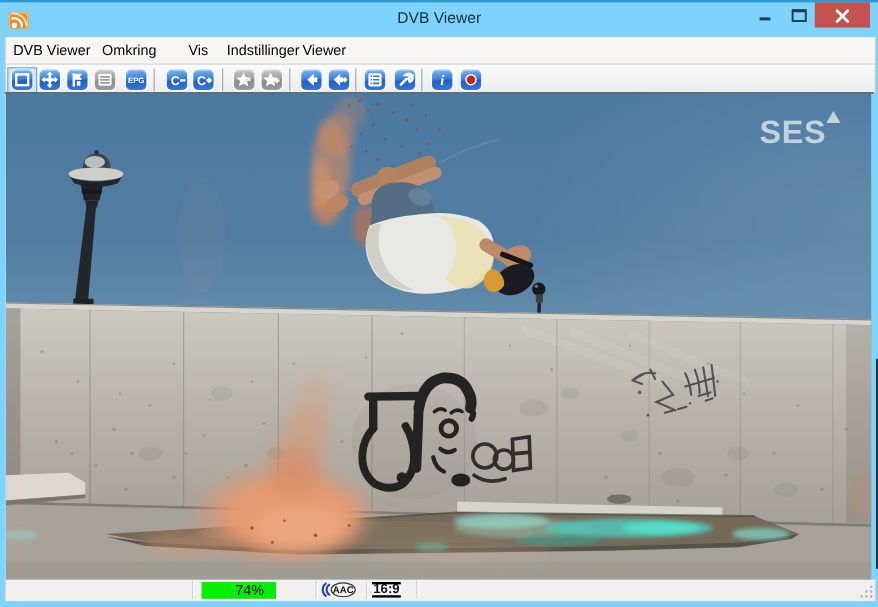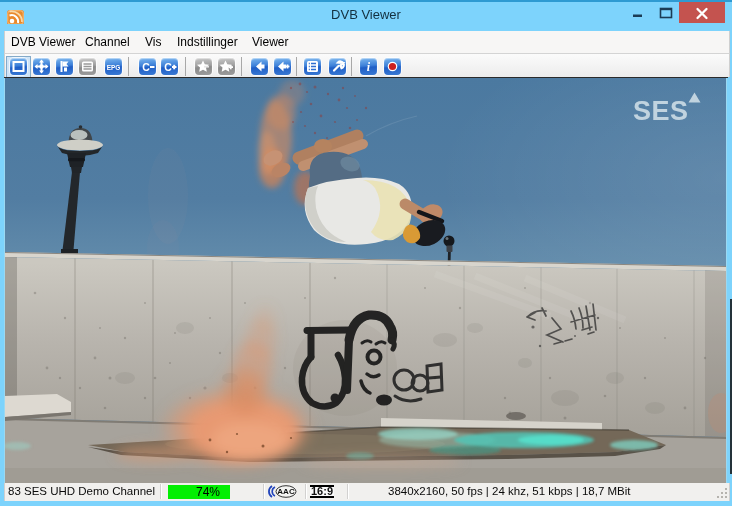--- a/index.html
+++ b/index.html
@@ -43,23 +43,23 @@
   <div class="mm" style="left:656px"><svg width="20" height="20">
         <rect x="4.5" y="6.5" width="11" height="9" fill="none" stroke="#1b3c55" stroke-width="1.6"></rect>
         <rect x="4.5" y="6" width="11" height="2.2" fill="#1b3c55"></rect>
       </svg></div>
   <div class="closebtn"><svg width="46" height="21">
         <path d="M18.5 7 L27.5 16 M27.5 7 L18.5 16" stroke="#ffffff" stroke-width="2.3" stroke-linecap="round"></path>
       </svg></div>
 
   <div class="menubar">
     <span style="left:6px">DVB Viewer</span>
-    <span style="left:80px">Channel</span>
-    <span style="left:140px">Vis</span>
-    <span style="left:172px">Indstillinger</span>
+    <span style="left:80px">Omkring</span>
+    <span style="left:152px">Vis</span>
+    <span style="left:184px">Indstillinger</span>
     <span style="left:247px">Viewer</span>
   </div>
 
   <div class="toolbar"></div>
   <div class="selbox"></div>
   <div class="ticon blue" style="left:9.5px">
       <svg width="17" height="17">
         <rect x="3.5" y="4" width="10" height="9" fill="none" stroke="#fff" stroke-width="2"></rect>
       </svg>
     </div>
@@ -428,35 +428,33 @@
         <circle cx="205" cy="362" r="1.4"></circle>
         <circle cx="232" cy="356" r="1.1"></circle>
         <circle cx="258" cy="368" r="1.5"></circle>
         <circle cx="286" cy="360" r="1.1"></circle>
         <circle cx="222" cy="374" r="1.2"></circle>
       </g>
     <ellipse cx="716" cy="335" rx="13" ry="20" fill="#c08a70" opacity="0.3"></ellipse>
   </svg>
 
   <div class="statusbar">
-    <span class="t" style="left:3px">83 SES UHD Demo Channel</span>
     <div class="ssep" style="left:155px"></div>
       <div class="ssep" style="left:258px"></div>
     <div class="vol"></div>
       <div class="voltext">74%</div>
     <div class="ssep" style="left:300px"></div>
     <svg style="position:absolute;left:261px;top:1px" width="34" height="15">
         <path d="M6 2 a6.5 6.5 0 0 0 0 11" fill="none" stroke="#2244bb" stroke-width="1.8"></path>
         <path d="M9 3 a5 5 0 0 0 0 9" fill="none" stroke="#2244bb" stroke-width="1.6"></path>
         <ellipse cx="20" cy="7.5" rx="10" ry="5.8" fill="#f4f4f2" stroke="#333" stroke-width="1"></ellipse>
         <text x="20" y="10.3" font-family="Liberation Sans" font-size="8" font-weight="bold" fill="#111" text-anchor="middle">AAC</text>
       </svg>
     <div class="aspect">16:9</div>
     <div class="ssep" style="left:342px"></div>
-    <span class="t" style="left:383px">3840x2160, 50 fps | 24 khz, 51 kbps | 18,7 MBit</span>
     <svg style="position:absolute;left:712px;top:5px" width="12" height="12">
         <g fill="#b5b3ae">
           <rect x="8" y="0" width="2" height="2"></rect>
           <rect x="8" y="4" width="2" height="2"></rect>
           <rect x="8" y="8" width="2" height="2"></rect>
           <rect x="4" y="4" width="2" height="2"></rect>
           <rect x="4" y="8" width="2" height="2"></rect>
           <rect x="0" y="8" width="2" height="2"></rect>
         </g>
       </svg>

